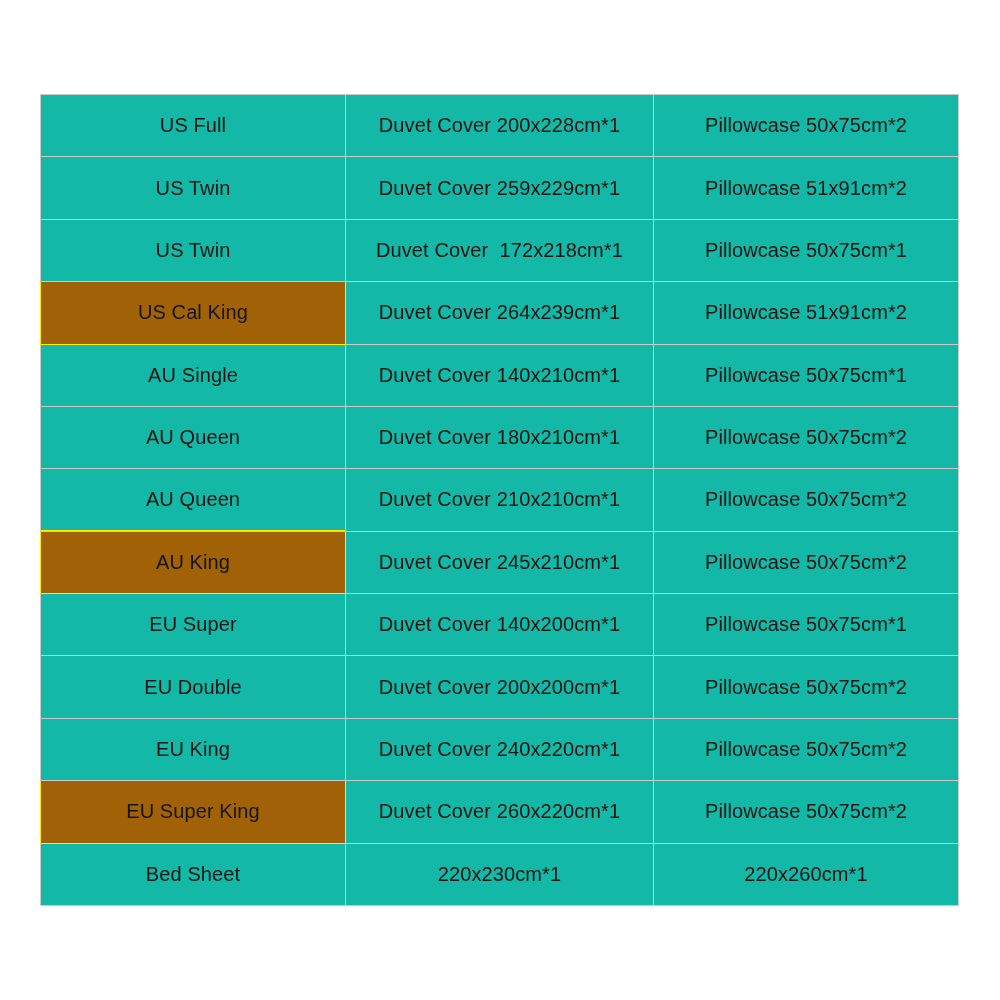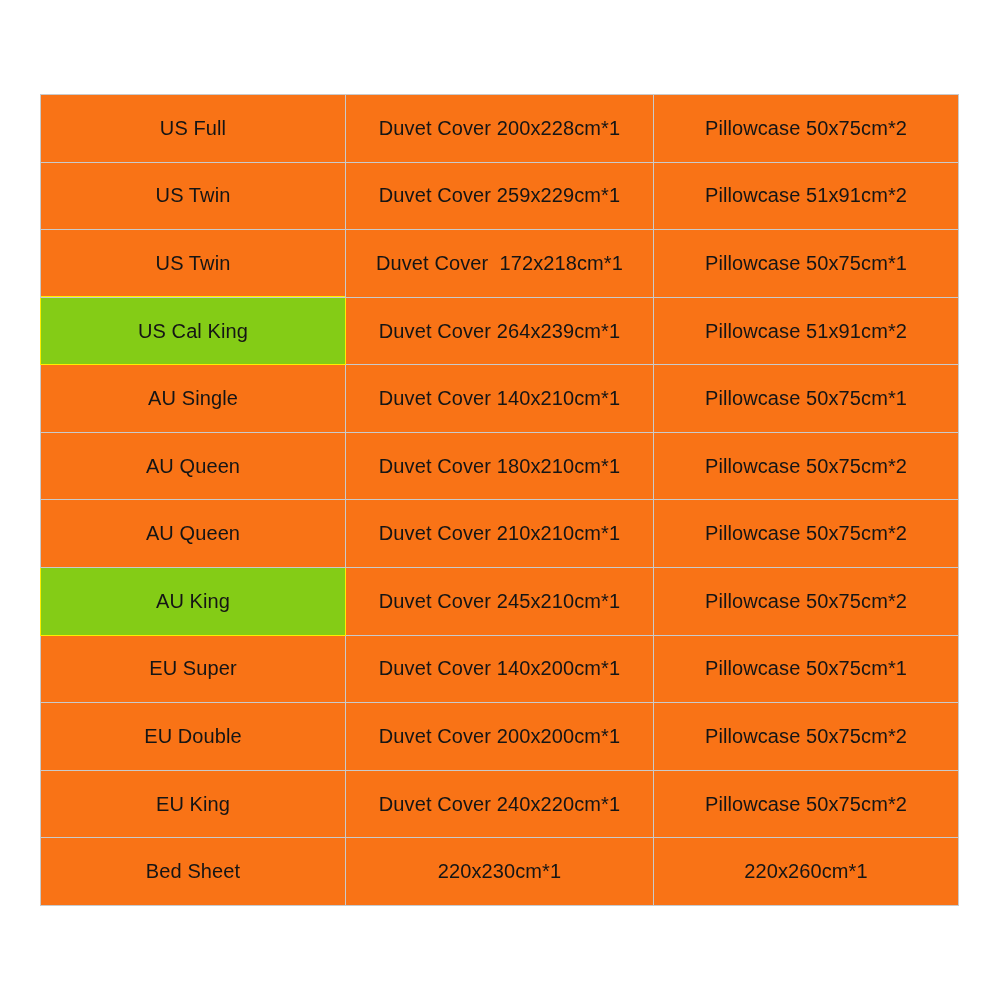--- a/index.html
+++ b/index.html
@@ -30,35 +30,35 @@
   }
 
   table.size-table td {
     border: 1px solid #c9cacb;
     text-align: center;
     vertical-align: middle;
     color: #151515;
     font-size: 20px;
     font-weight: 400;
     letter-spacing: 0.1px;
-    background: #f97316;
+    background: #14b8a6;
     padding: 0;
     height: 58px;
     box-sizing: border-box;
     white-space: pre;
   }
 
   
   table.size-table col.c1 { width: 305px; }
   table.size-table col.c2 { width: 308px; }
   table.size-table col.c3 { width: 305px; }
 
   
   table.size-table td.highlight {
-    background: #84cc16;
+    background: #a16207;
     border-color: #ffee00;
     border-left-color: #ffee00;
     border-top-color: #ffee00;
     border-bottom-color: #ffee00;
     font-weight: 500;
   }
 
   
   table.size-table tr.row-highlight td.highlight {
     box-shadow: -1px 0 0 0 #ffee00, 0 1px 0 0 #ffee00, 0 -1px 0 0 #ffee00;
@@ -123,20 +123,25 @@
         <tr>
           <td>EU Double</td>
           <td>Duvet Cover 200x200cm*1</td>
           <td>Pillowcase 50x75cm*2</td>
         </tr>
         <tr>
           <td>EU King</td>
           <td>Duvet Cover 240x220cm*1</td>
           <td>Pillowcase 50x75cm*2</td>
         </tr>
+        <tr class="row-highlight">
+          <td class="highlight">EU Super King</td>
+          <td>Duvet Cover 260x220cm*1</td>
+          <td>Pillowcase 50x75cm*2</td>
+        </tr>
         <tr>
           <td>Bed Sheet</td>
           <td>220x230cm*1</td>
           <td>220x260cm*1</td>
         </tr>
       </tbody>
   </table>
 </div>
 
 </body></html>

